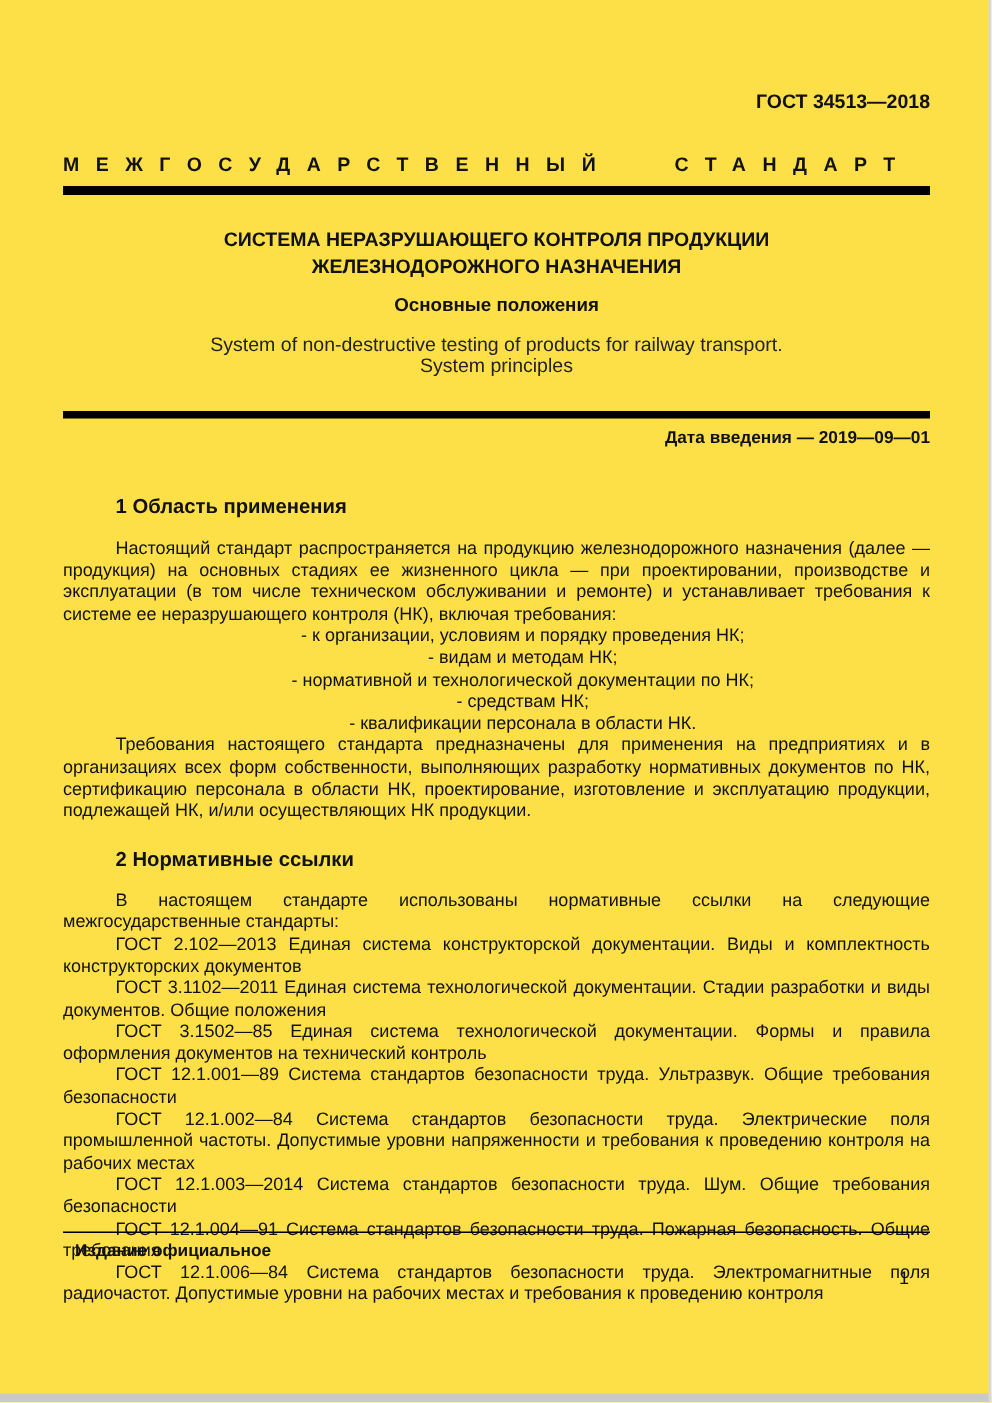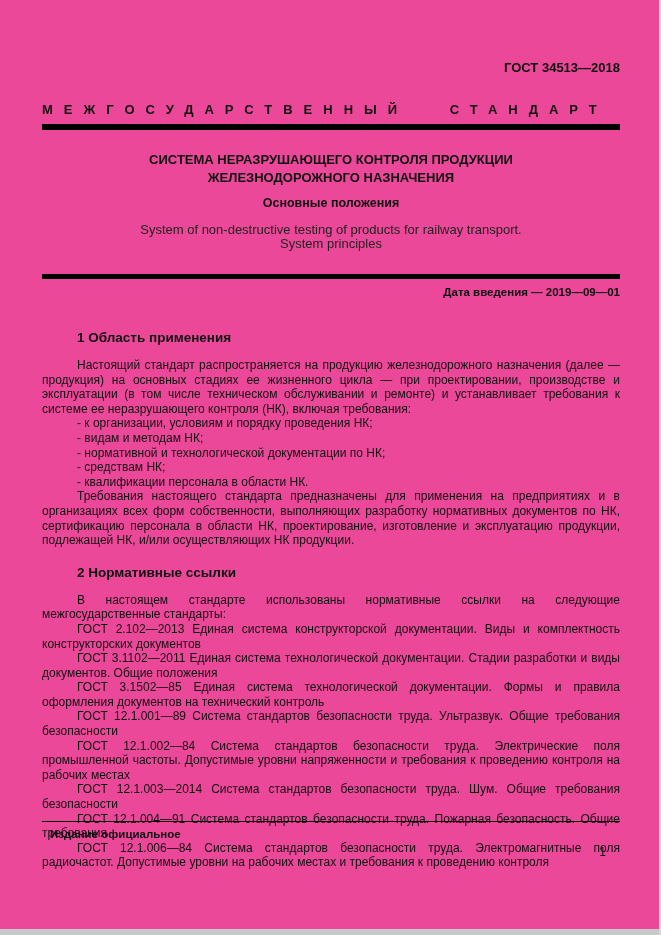--- a/index.html
+++ b/index.html
@@ -1,19 +1,19 @@
 <!DOCTYPE html>
 <html><head>
 <meta charset="utf-8">
 <style>
   html,body{margin:0;padding:0;background:#ffffff;}
   .page{
     position:relative;
     width:661px;height:935px;
-    background:#ec4899;
+    background:#fde047;
     font-family:"Liberation Sans","DejaVu Sans",sans-serif;
     color:#111;
     overflow:hidden;
   }
   .scan-edge-bottom{position:absolute;left:0;bottom:0;width:100%;height:6px;background:#c9c9c9;}
   .scan-edge-right{position:absolute;right:0;top:0;width:2px;height:100%;background:#d8d8d8;}
   .content{position:absolute;left:42px;top:0;width:578px;}
   .doc-code{margin-top:60px;text-align:right;font-weight:bold;font-size:13px;}
   .standard-type{
     margin-top:27px;
@@ -33,21 +33,21 @@
     margin:0;margin-top:32px;margin-bottom:13px;
     padding-left:35px;
   }
   h2.sect2{margin-top:17px;}
   p.body-p{
     margin:0;font-size:12px;line-height:14.6px;
     text-align:justify;text-indent:35px;
   }
   p.bullet{
     margin:0;font-size:12px;line-height:14.6px;
-    text-align:left;text-indent:35px;
+    text-align:center;text-indent:35px;
   }
   .footer-rule{position:absolute;left:42px;top:821px;width:578px;height:1px;background:#000;}
   .footer-note{position:absolute;left:50px;top:828px;font-weight:bold;font-size:11.5px;}
   .page-number{position:absolute;right:55px;top:845px;font-size:12px;}
 </style>
 </head>
 <body>
 
 <div class="page">
   <div class="content">

